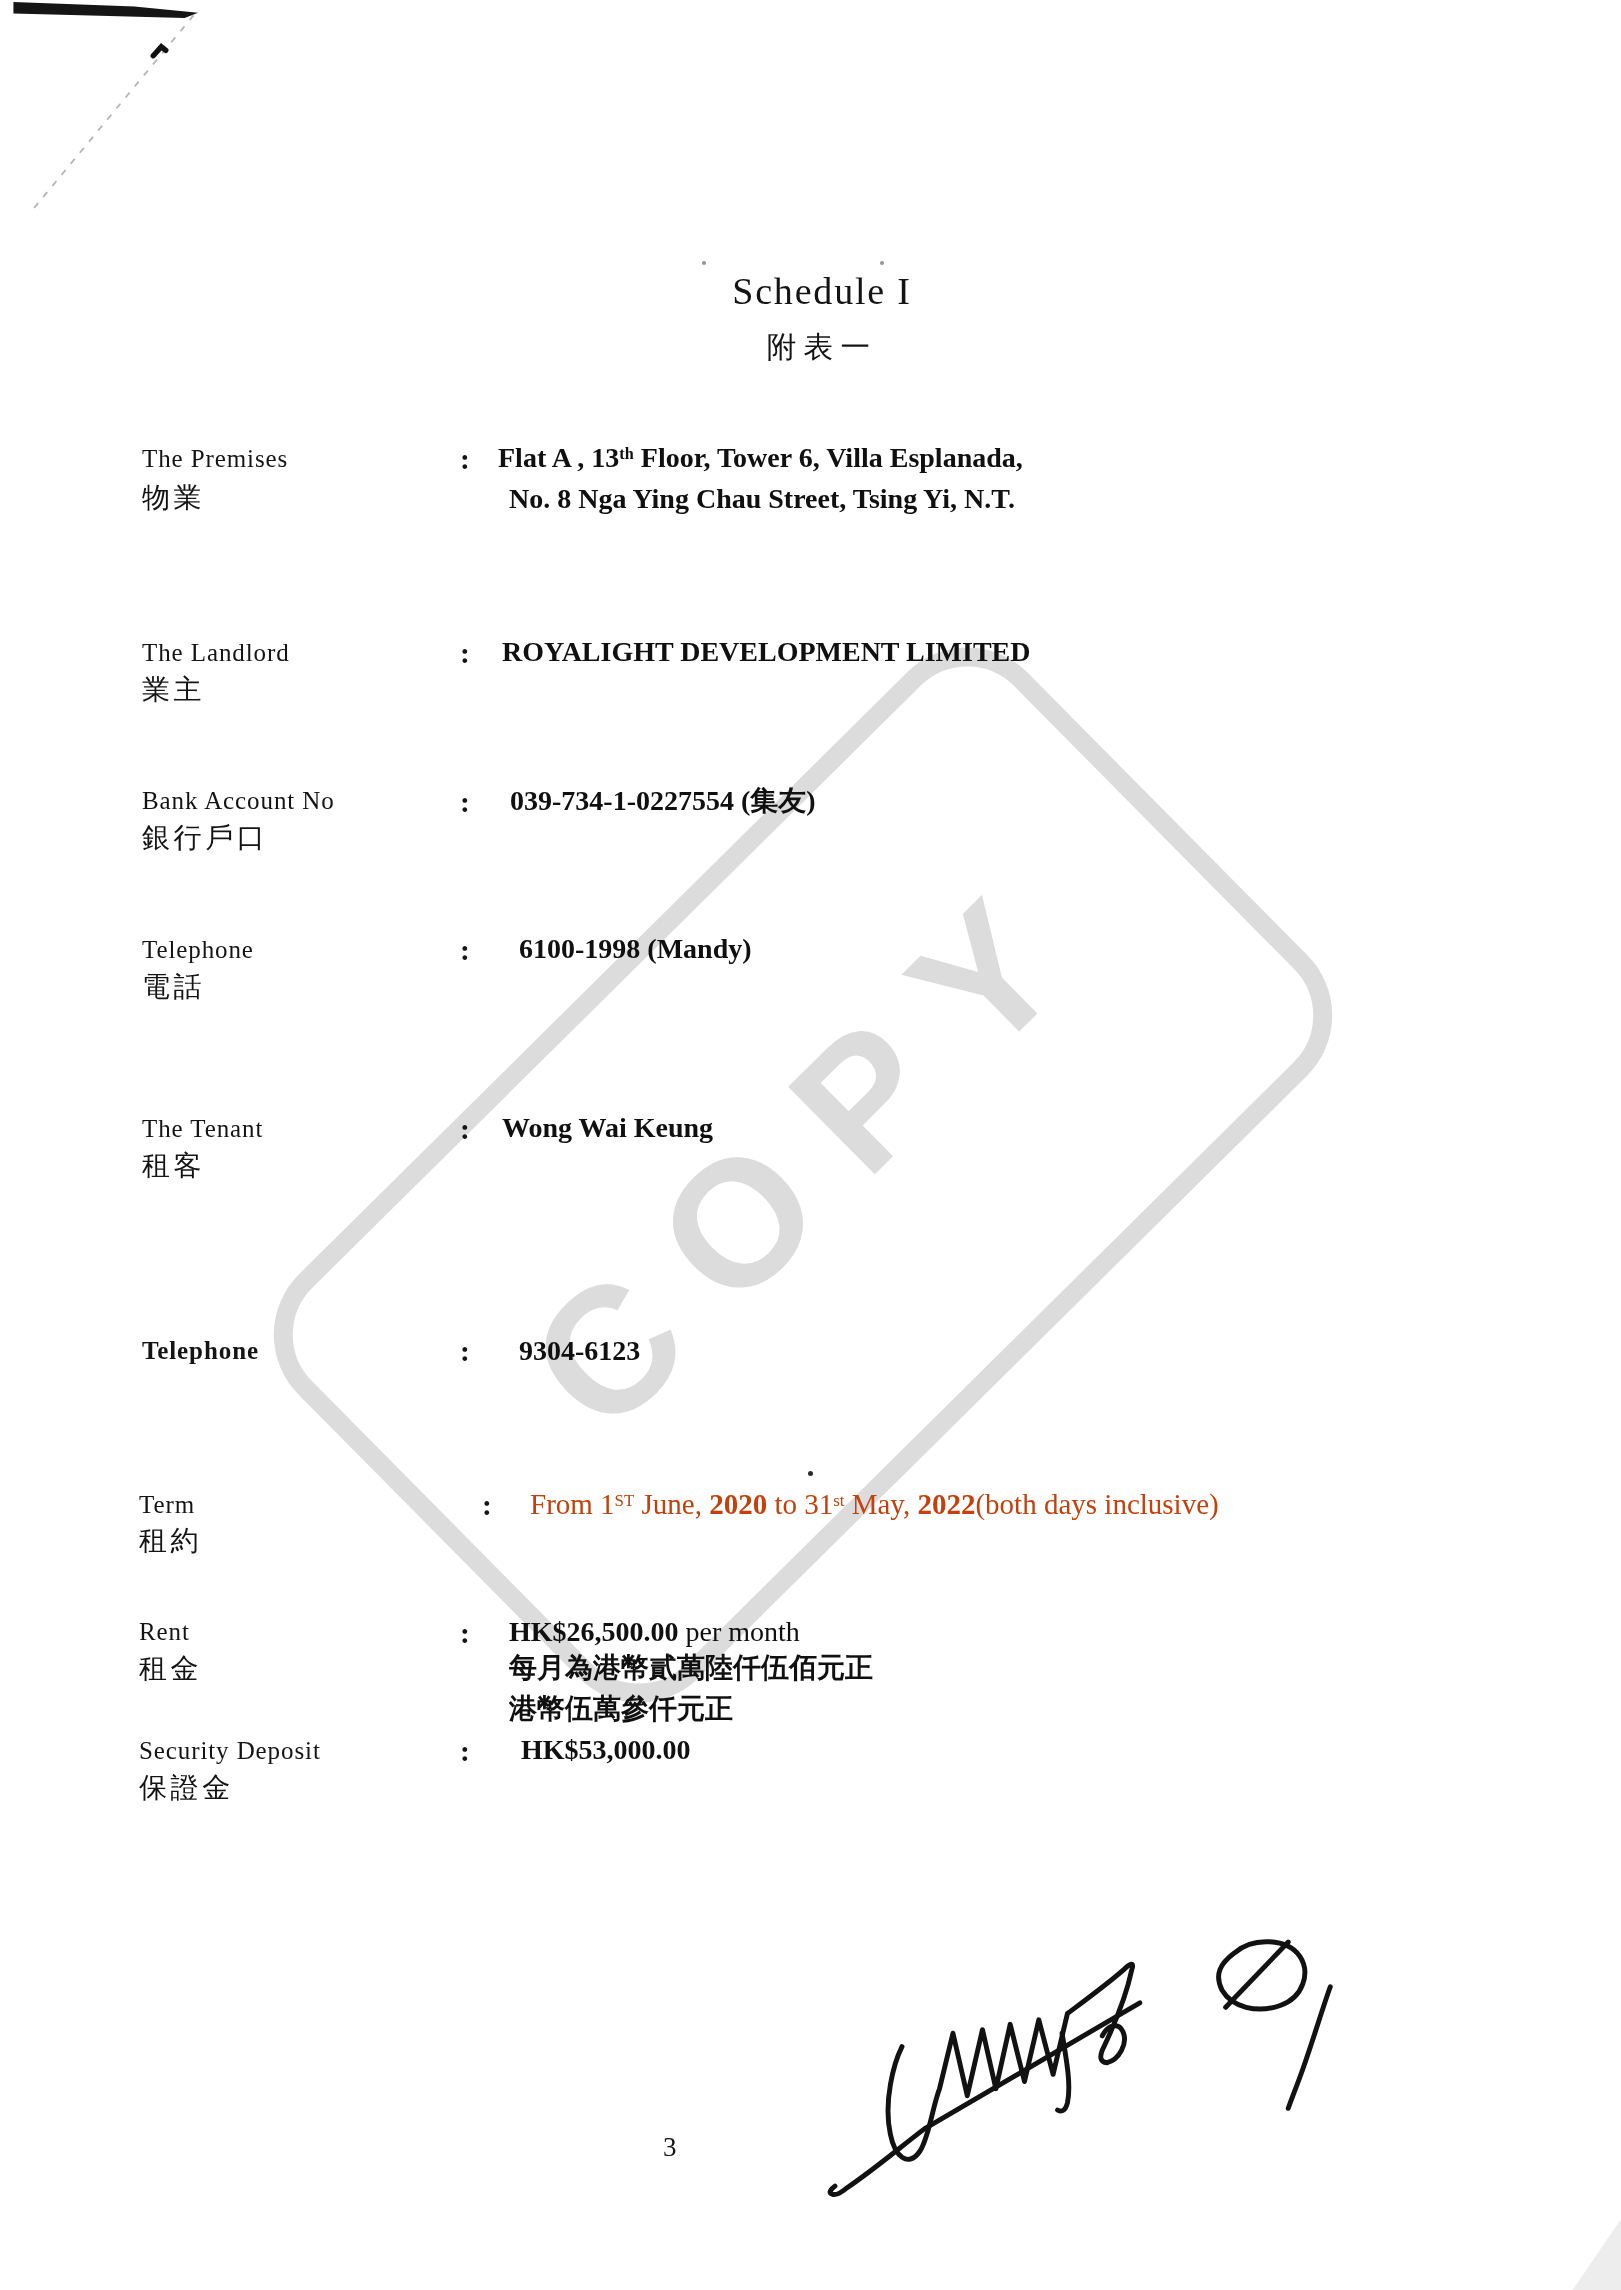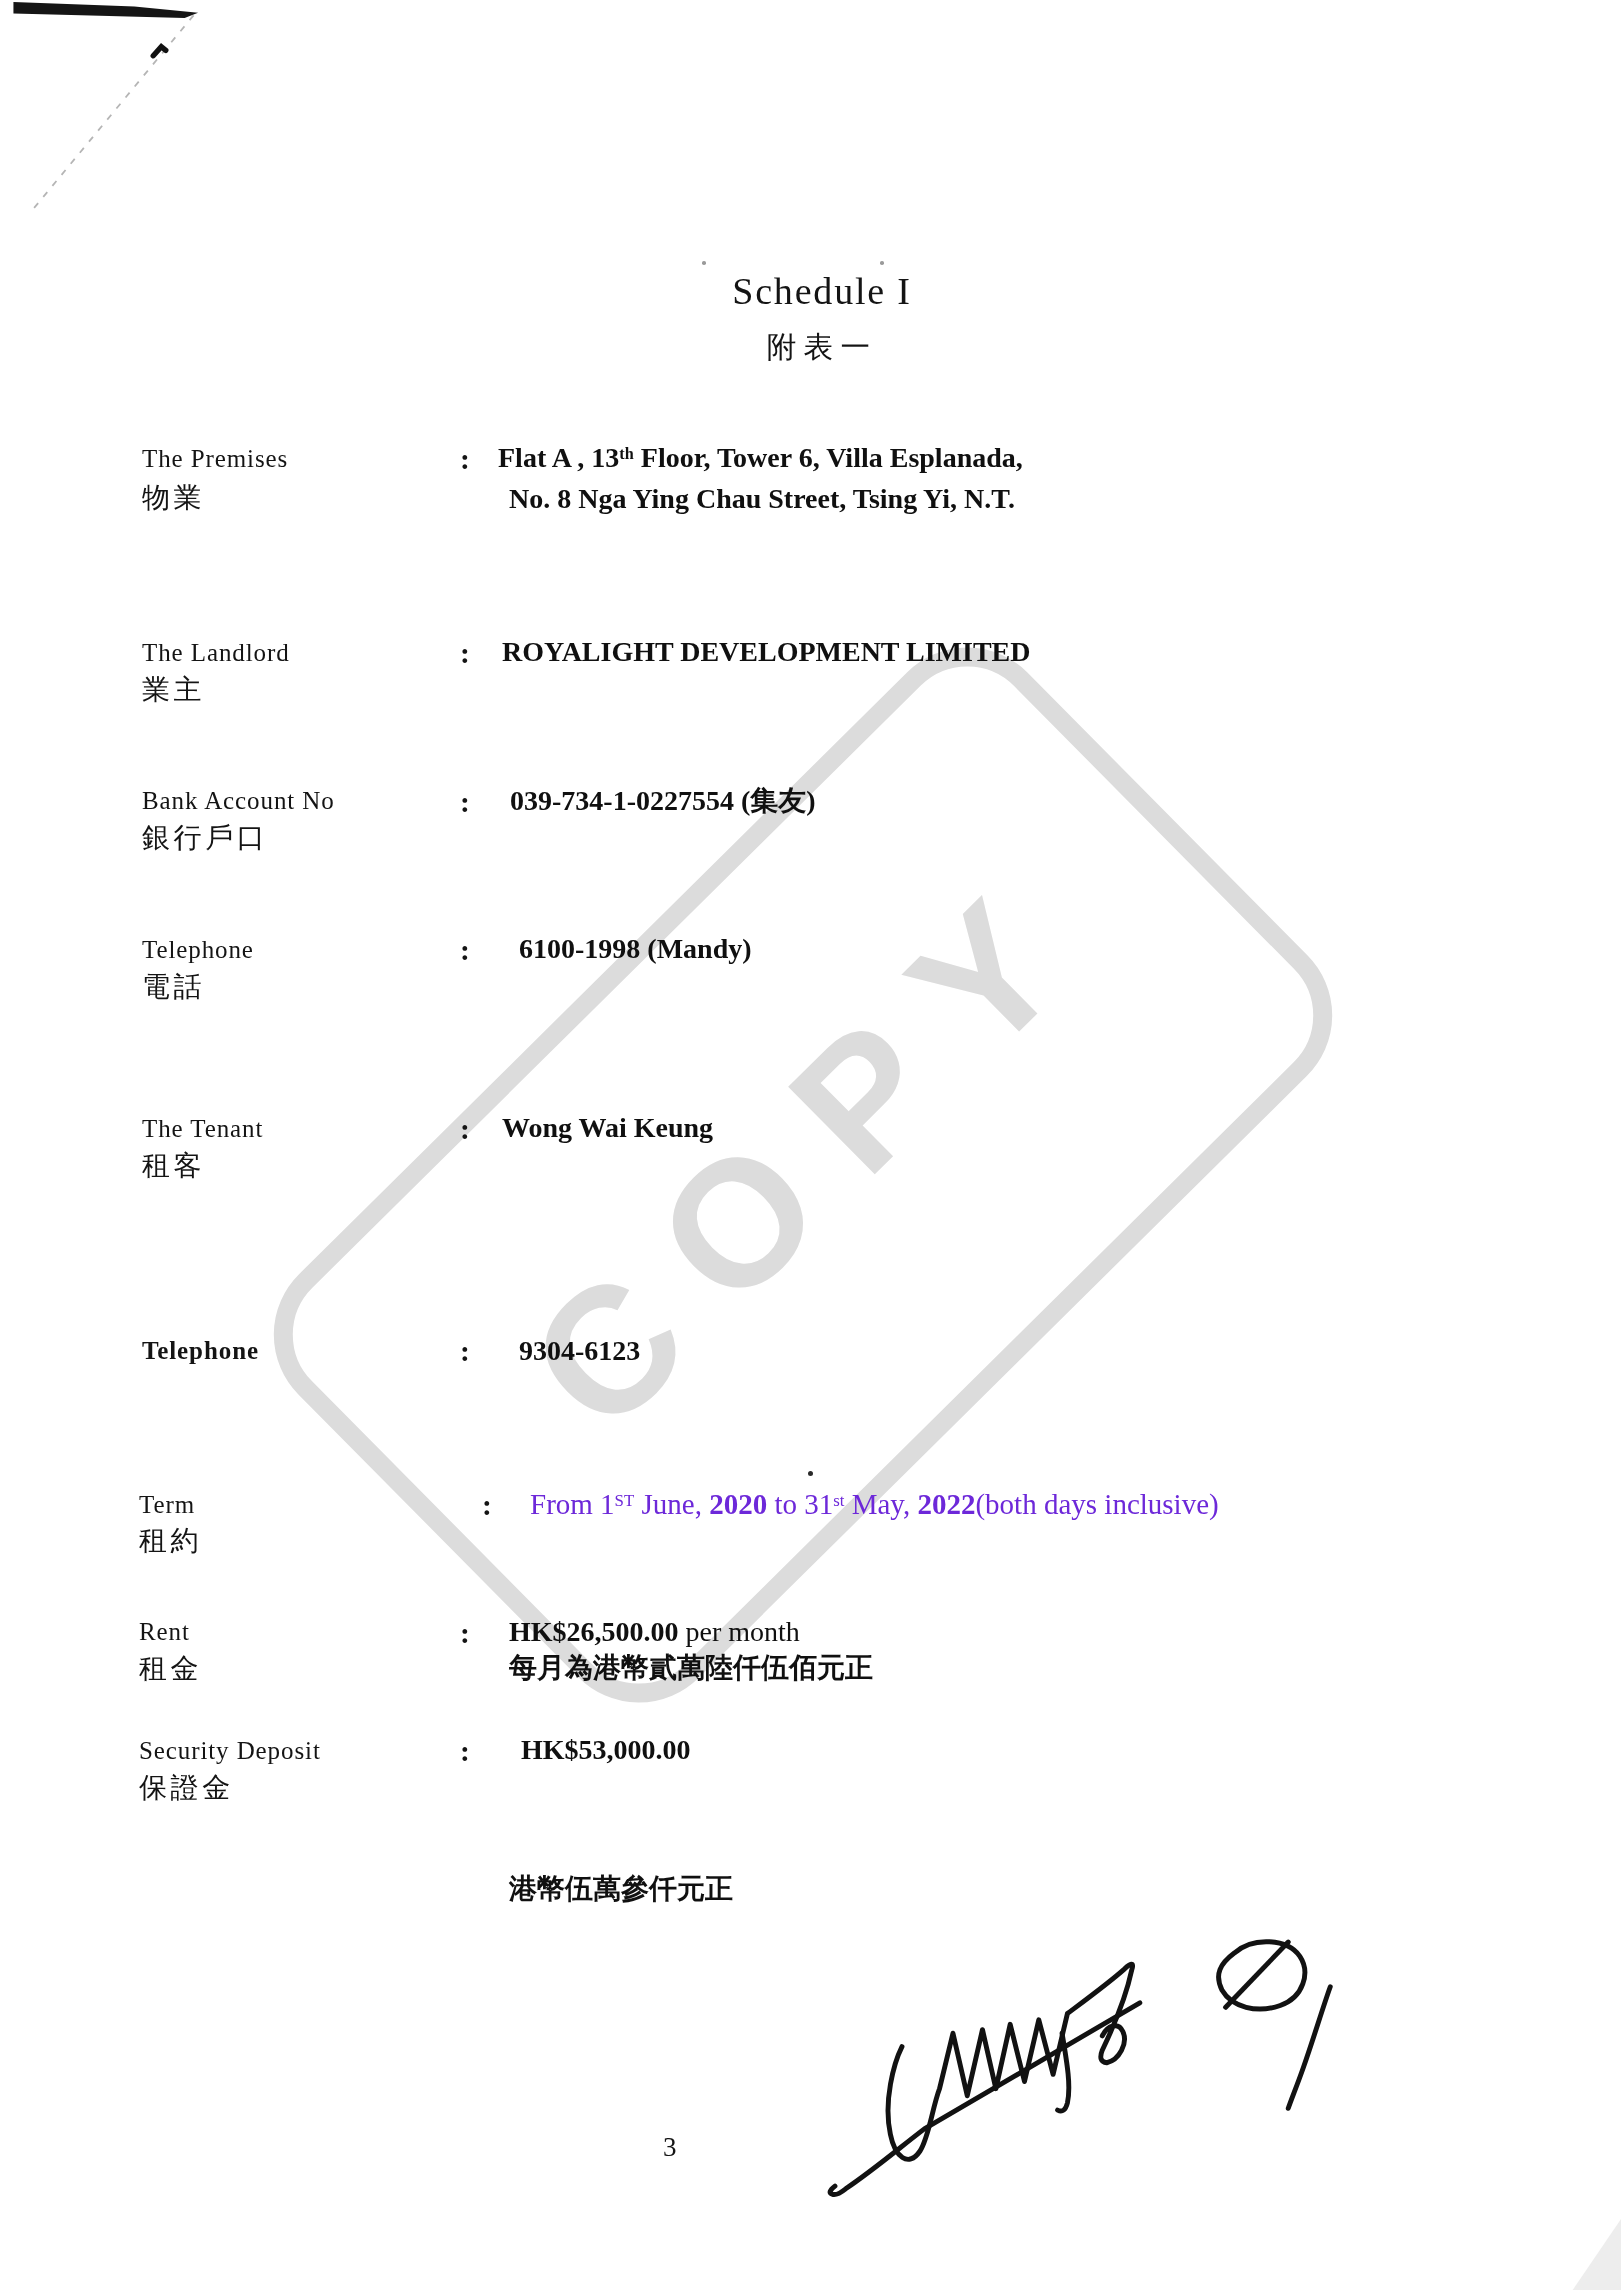--- a/index.html
+++ b/index.html
@@ -37,21 +37,21 @@
     top:-12.5px;
   }
   
   .txt{z-index:2;}
   .title{font-size:38px;letter-spacing:1.8px;transform:translateX(-50%);text-align:right;}
   .title-cjk{font-size:29.6px;letter-spacing:7.2px;transform:translateX(-50%);}
   .lbl{font-size:25px;letter-spacing:0.9px;}
   .lbl-cjk{font-size:28px;letter-spacing:3.6px;}
   .colon{font-size:29.6px;font-weight:bold;}
   .val{font-size:28px;font-weight:bold;color:#101010;}
-  .val-mixed{font-size:29px;font-weight:normal;color:#6d28d9;}
+  .val-mixed{font-size:29px;font-weight:normal;color:#c2410c;}
   .val-mixed .b{font-weight:bold;}
   .val .n{font-weight:normal;}
   .sup{font-size:0.58em;position:relative;top:-0.5em;letter-spacing:0;}
   .bold{font-weight:bold;}
   .pagenum{font-size:27px;}
   .dot{position:absolute;background:#2a2a2a;border-radius:50%;z-index:2;}
   .speck{position:absolute;background:#9a9a9a;border-radius:50%;z-index:2;}
   .corner-smudge{
     position:absolute;right:0;bottom:0;width:0;height:0;z-index:0;
     border-left:49px solid transparent;border-bottom:72px solid #ededed;
@@ -118,21 +118,21 @@
   <div class="abs txt lbl" style="left:139px;top:1617px;">Rent</div>
   <div class="abs txt lbl-cjk" style="left:139px;top:1652px;">租金</div>
   <div class="abs txt colon" style="left:460px;top:1616px;">:</div>
   <div class="abs txt val" style="left:509px;top:1615px;"><span>HK$26,500.00</span><span class="n"> per month</span></div>
   <div class="abs txt val" style="left:509px;top:1651px;">每月為港幣貳萬陸仟伍佰元正</div>
 
   <div class="abs txt lbl" style="left:139px;top:1736px;">Security Deposit</div>
   <div class="abs txt lbl-cjk" style="left:139px;top:1771px;">保證金</div>
   <div class="abs txt colon" style="left:460px;top:1734px;">:</div>
   <div class="abs txt val" style="left:509px;top:1733px;margin-left:12px;">HK$53,000.00</div>
-  <div class="abs txt val" style="left:509px;top:1874px;font-family:Liberation Mono, monospace;">港幣伍萬參仟元正</div>
+  <div class="abs txt val" style="left:509px;top:1692px;">港幣伍萬參仟元正</div>
 
   <div class="abs txt pagenum" style="left:663px;top:2131px;">3</div>
 
   <svg style="left:797px;top:1917px;" width="573" height="304" viewBox="0 0 640 340" fill="none" stroke="#121212" stroke-width="5.5" stroke-linecap="round" stroke-linejoin="round">
 
     <path d="M42,301 q-9,7 -3,9 q5,2 15,-6 C85,283 112,260 142,237 L383,96"></path>
 
     <path d="M117,145 C108,163 96,206 104,243 C109,268 124,281 137,262 C147,247 151,213 159,192 L174,130 L190,200 L207,126 L222,192 L238,120 L254,184 L270,115 L286,176 L302,108 C318,96 348,74 366,58 C372,52 377,50 374,59 C367,92 352,126 341,149 Q336,162 346,163 C360,160 370,141 364,128 C359,117 347,121 341,133"></path>
 
     <path d="M296,130 C302,165 306,190 302,208 q-3,12 -11,8"></path>

